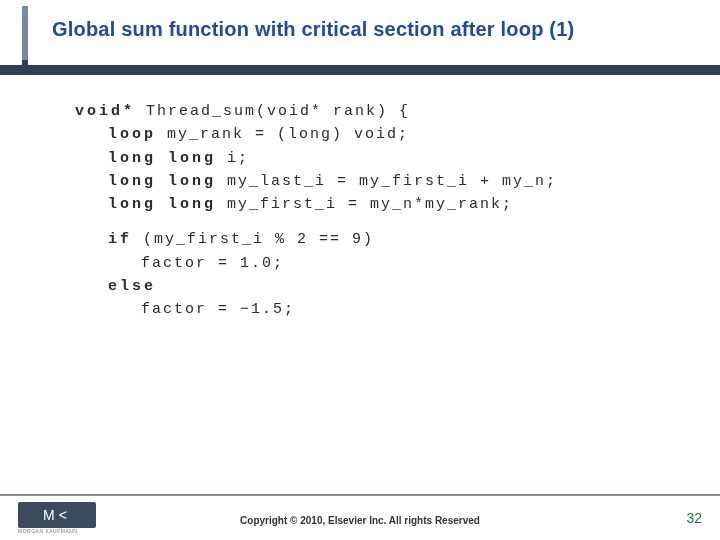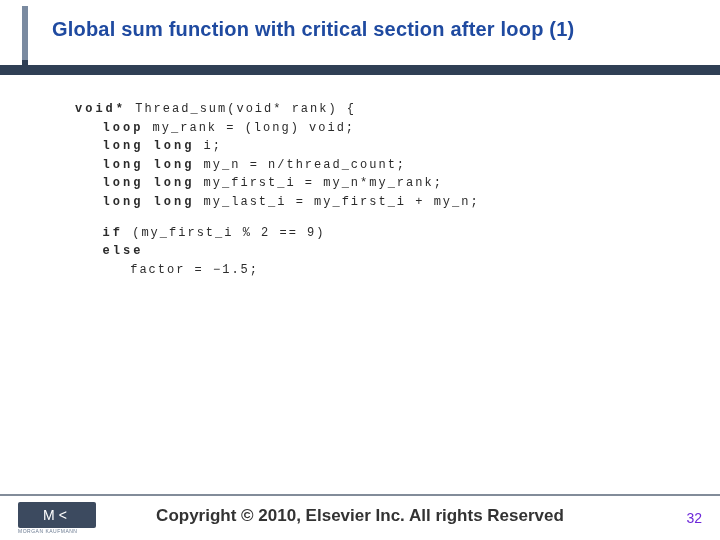--- a/index.html
+++ b/index.html
@@ -14,54 +14,54 @@
     left: 52px; top: 18px; right: 20px;
     font-size: 20px; font-weight: bold;
     color: #1f4aa0;
     letter-spacing: 0.2px;
   }
   .code-area {
     position: absolute;
     left: 75px; top: 100px; right: 60px;
     color: #2b2b2b;
     font-family: "Courier New", Courier, monospace;
-    font-size: 12px;
+    font-size: 15px;
     line-height: 1.55;
     letter-spacing: 2px;
   }
   .code-area .kw { font-weight: bold; letter-spacing: 3px; }
   .code-area .line { white-space: pre; }
   .blank { height: 12px; }
   .bottom-rule { position: absolute; left: 0; bottom: 44px; width: 720px; height: 2px; background: #2f3f55; opacity: 0.6; }
   .footer { position: absolute; left: 0; bottom: 0; width: 720px; height: 44px; }
   .mk-logo { position: absolute; left: 18px; bottom: 4px; width: 78px; height: 34px; }
   .mk-logo .box { position: absolute; left: 0; top: 0; width: 78px; height: 26px; background: #3c4a5f; border-radius: 2px; display: flex; align-items: center; justify-content: center; color: #fff; font-size: 14px; letter-spacing: 4px; }
   .mk-logo .sub { position: absolute; left: 0; top: 26px; font-size: 5px; letter-spacing: 0.5px; color: #6a7a90; }
-  .copyright { position: absolute; left: 0; bottom: 14px; width: 720px; text-align: center; font-size: 17px; font-weight: bold; color: #333; }
-  .pagenum { position: absolute; right: 18px; bottom: 14px; font-size: 14px; color: #6d28d9; }
+  .copyright { position: absolute; left: 0; bottom: 14px; width: 720px; text-align: center; font-size: 10px; font-weight: bold; color: #333; }
+  .pagenum { position: absolute; right: 18px; bottom: 14px; font-size: 14px; color: #15803d; }
 </style>
 </head>
 <body>
 
 <div class="slide">
   <div class="ornament-left"></div>
   <div class="ornament-top"></div>
   <div class="ornament-top2"></div>
 
   <div class="title">Global sum function with critical section after loop (1)</div>
 
   <div class="code-area">
     <div class="line"><span class="kw">void*</span><span> Thread_sum(void* rank) {</span></div>
     <div class="line">   <span class="kw">loop</span><span> my_rank = (long) void;</span></div>
     <div class="line">   <span class="kw">long long</span><span> i;</span></div>
-    <div class="line">   <span class="kw">long long</span><span> my_n = n/thread_count;</span></div>
+    <div class="line">   <span class="kw">long long</span><span> my_last_i = my_first_i + my_n;</span></div>
     <div class="line">   <span class="kw">long long</span><span> my_first_i = my_n*my_rank;</span></div>
-    <div class="line">   <span class="kw">long long</span><span> my_last_i = my_first_i + my_n;</span></div>
     <div class="blank"></div>
     <div class="line">   <span class="kw">if</span><span> (my_first_i % 2 == 9)</span></div>
+    <div class="line"><span>      factor = 1.0;</span></div>
     <div class="line">   <span class="kw">else</span></div>
     <div class="line"><span>      factor = −1.5;</span></div>
   </div>
 
   <div class="bottom-rule"></div>
   <div class="footer">
     <div class="mk-logo">
       <div class="box">M&lt;</div>
       <div class="sub">MORGAN KAUFMANN</div>
     </div>

